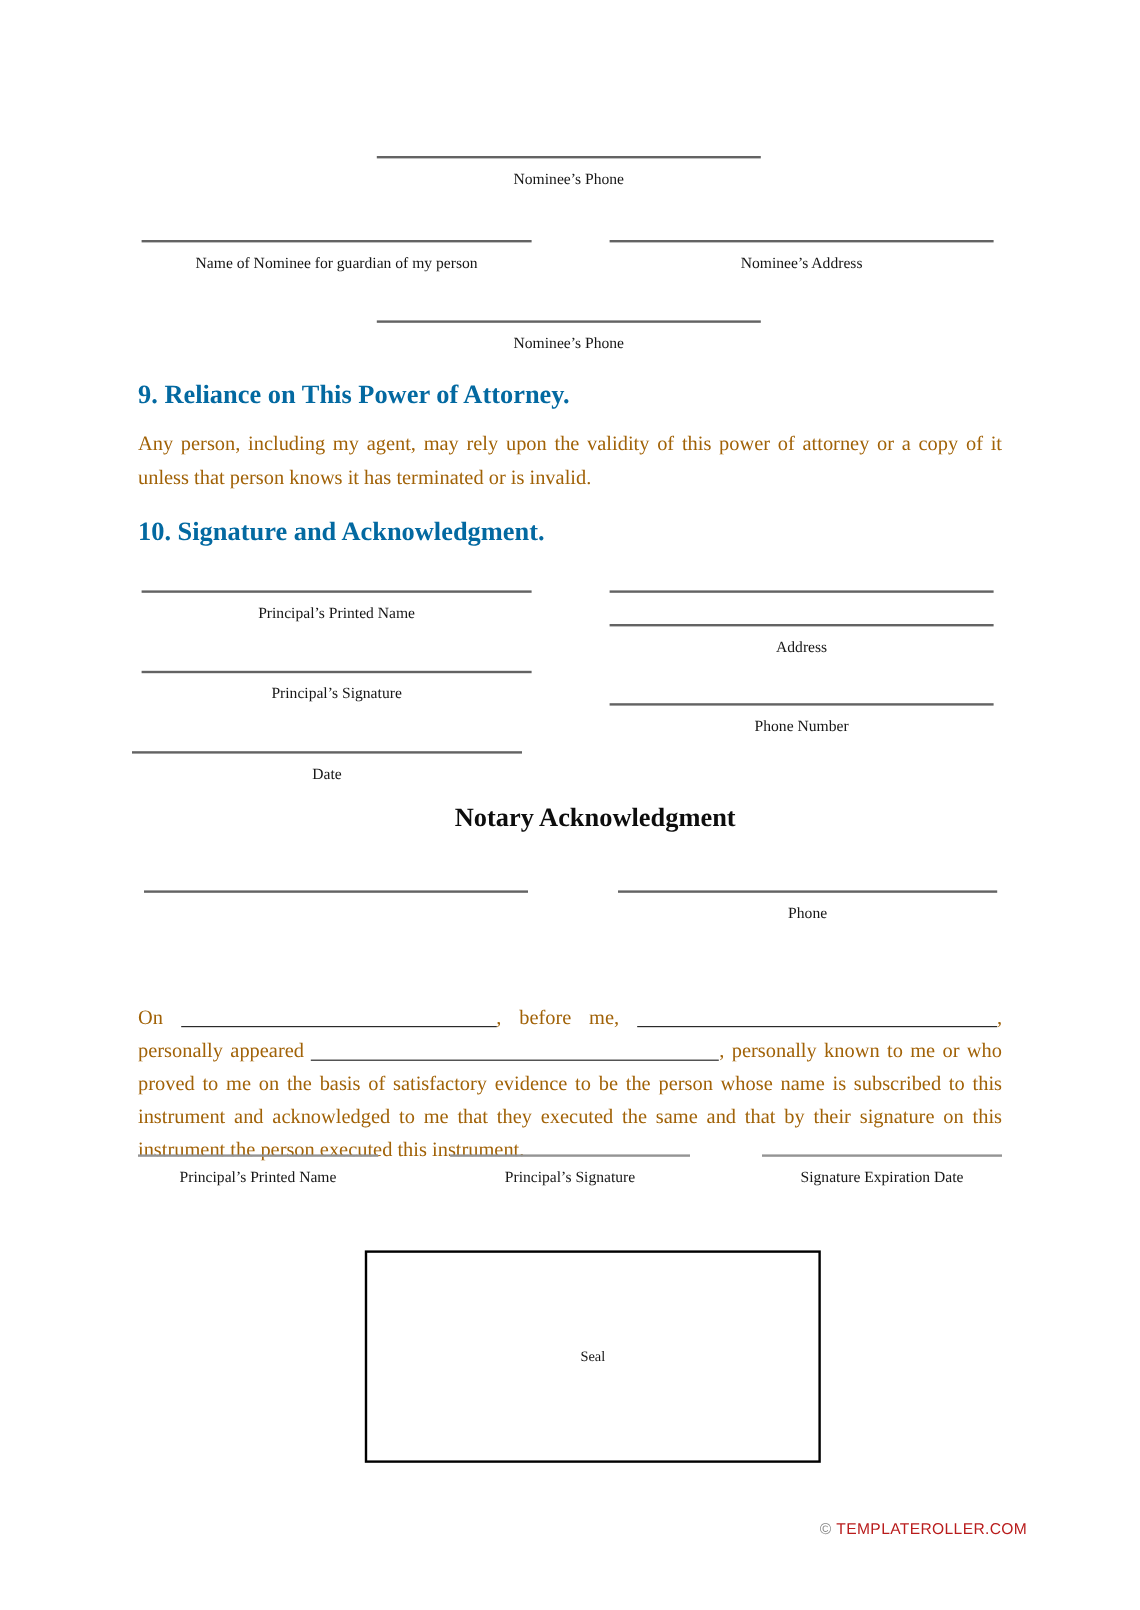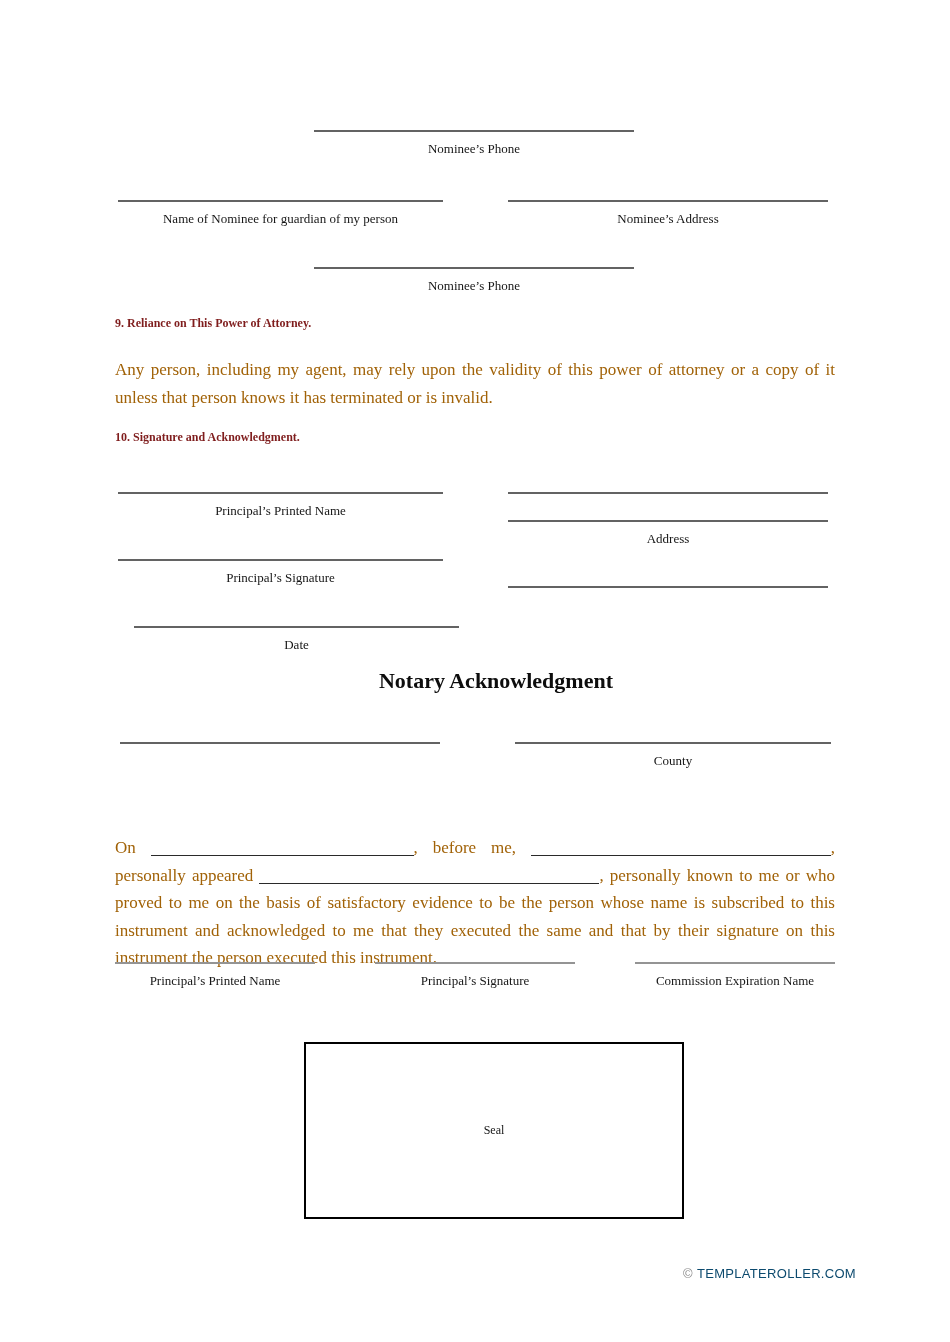--- a/index.html
+++ b/index.html
@@ -21,23 +21,23 @@
     margin-top: 6px;
     text-align: center;
     font-size: 13px;
     line-height: 21px;
     color: #161616;
   }
   .field .line2 { margin-top: 26px; }
 
   .heading {
     position: absolute;
-    font-size: 12px;
+    font-size: 22px;
     font-weight: bold;
-    color: #7f1d1d;
+    color: #0369a1;
     white-space: nowrap;
   }
   .para {
     position: absolute;
     width: 720px; left: 115px;
     font-size: 17px;
     line-height: 27.5px;
     text-align: justify;
     color: #a16207;
   }
@@ -50,21 +50,21 @@
 
   #f-phone1   { left: 314px; top: 130px; width: 320px; }
   #f-nomname  { left: 118px; top: 200px; width: 325px; }
   #f-nomaddr  { left: 508px; top: 200px; width: 320px; }
   #f-phone2   { left: 314px; top: 267px; width: 320px; }
   #h9         { left: 115px; top: 316px; }
   #p9         { top: 356px; }
   #h10        { left: 115px; top: 430px; }
   #f-ppn      { left: 118px; top: 492px; width: 325px; }
   #f-psig     { left: 118px; top: 559px; width: 325px; }
-  #f-pdate    { left: 134px; top: 626px; width: 325px; }
+  #f-pdate    { left: 110px; top: 626px; width: 325px; }
   #f-addr     { left: 508px; top: 492px; width: 320px; }
   #f-phonenum { left: 508px; top: 586px; width: 320px; }
   #notary-title {
     left: 0; top: 668px; width: 950px;
     text-align: center;
     font-size: 22px; font-weight: bold;
     color: #0d0d0d;
   }
   #f-state    { left: 120px; top: 742px; width: 320px; }
   #f-county   { left: 515px; top: 742px; width: 316px; }
@@ -83,21 +83,21 @@
     font-size: 12px; color: #161616;
   }
   #footer {
     left: 115px; top: 1266px; width: 720px;
     text-align: right;
     font-family: "Liberation Sans", "DejaVu Sans", sans-serif;
     font-size: 13px;
     letter-spacing: 0.3px;
   }
   #footer .copy { color: #8a8a8a; margin-right: 4px; }
-  #footer a { color: #0c4a6e; text-decoration: none; }
+  #footer a { color: #b91c1c; text-decoration: none; }
 </style>
 </head>
 <body>
 
 <div class="field" id="f-phone1">
   <div class="line"></div>
   <div class="caption">Nominee’s Phone</div>
 </div>
 
 <div class="field" id="f-nomname">
@@ -132,45 +132,46 @@
   <div class="caption">Date</div>
 </div>
 
 <div class="field" id="f-addr">
   <div class="line"></div>
   <div class="line line2"></div>
   <div class="caption">Address</div>
 </div>
 <div class="field" id="f-phonenum">
   <div class="line"></div>
+  <div class="caption">Phone Number</div>
 </div>
 
 <div class="abs" id="notary-title">Notary Acknowledgment</div>
 
 <div class="field" id="f-state">
   <div class="line"></div>
 </div>
 <div class="field" id="f-county">
   <div class="line"></div>
-  <div class="caption">County</div>
+  <div class="caption">Phone</div>
 </div>
 
 <p class="para" id="notary-para"><span>On </span><span class="blank" id="b1"></span><span>, before me, </span><span class="blank" id="b2"></span><span>, personally appeared </span><span class="blank" id="b3"></span><span>, personally known to me or who proved to me on the basis of satisfactory evidence to be the person whose name is subscribed to this instrument and acknowledged to me that they executed the same and that by their signature on this instrument the person executed this instrument.</span></p>
 
 <div class="field" id="f-npn">
   <div class="line lt"></div>
   <div class="caption">Principal’s Printed Name</div>
 </div>
 <div class="field" id="f-nsig">
   <div class="line lt"></div>
   <div class="caption">Principal’s Signature</div>
 </div>
 <div class="field" id="f-ncomm">
   <div class="line lt"></div>
-  <div class="caption">Commission Expiration Name</div>
+  <div class="caption">Signature Expiration Date</div>
 </div>
 
 <div class="abs" id="seal-box">
   <span>Seal</span>
 </div>
 
 <div class="abs" id="footer">
   <span class="copy">©</span><a href="#">TEMPLATEROLLER.COM</a>
 </div>
 

